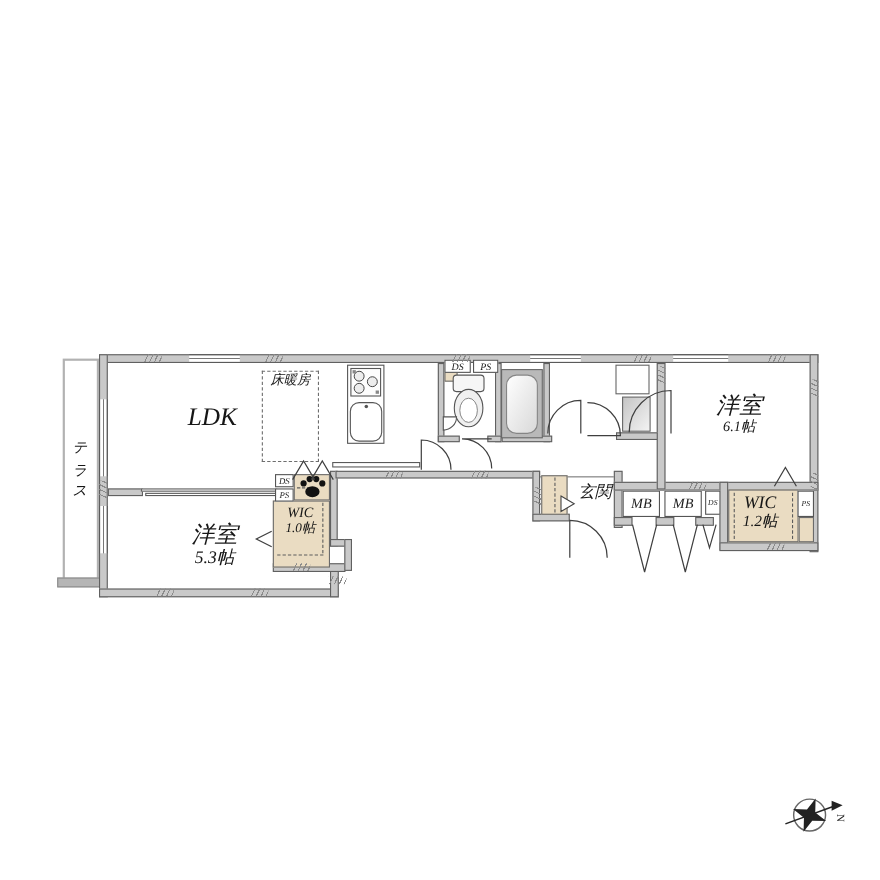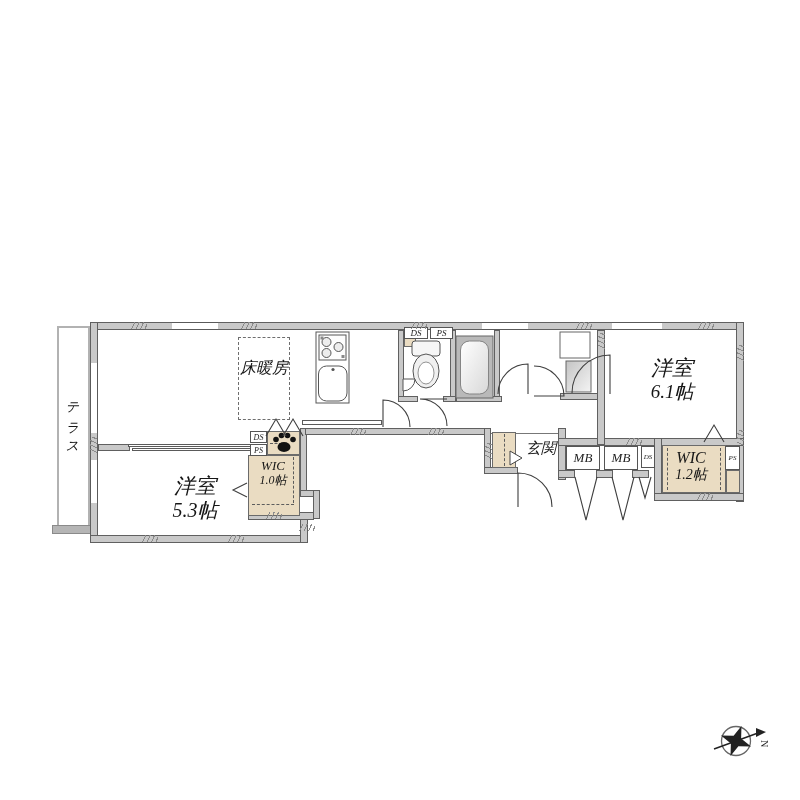--- a/index.html
+++ b/index.html
@@ -69,21 +69,21 @@
 
   <div style="position:absolute;left:491px;top:433px;width:67px;height:1px;background:#777;"></div>
 
   <div class="winh" style="left:172px;top:322px;width:46px;height:8px;"></div>
   <div class="winh" style="left:482px;top:322px;width:46px;height:8px;"></div>
   <div class="winh" style="left:612px;top:322px;width:50px;height:8px;"></div>
   <div class="winv" style="left:90px;top:363px;width:8px;height:70px;"></div>
   <div class="winv" style="left:90px;top:460px;width:8px;height:43px;"></div>
 
   <div class="fh" style="left:238px;top:337px;width:52px;height:83px;"></div>
-  <div class="lbl" style="left:238px;top:359px;width:52px;font-size:16px;">床暖房</div>
+  <div class="lbl" style="left:238px;top:339px;width:52px;font-size:12px;">床暖房</div>
 
   <div class="beige" style="left:248px;top:455px;width:52px;height:61px;"></div>
   <div class="beige" style="left:267px;top:431px;width:33px;height:24px;"></div>
   <div class="dashh" style="left:270px;top:443px;width:12px;"></div>
   <div class="dashv" style="left:293px;top:457px;height:46px;"></div>
   <div class="dashh" style="left:252px;top:504px;width:42px;"></div>
   <div class="beige" style="left:492px;top:432px;width:24px;height:36px;"></div>
   <div class="dashv" style="left:504px;top:434px;height:32px;"></div>
   <div class="beige" style="left:662px;top:445px;width:64px;height:48px;"></div>
   <div class="dashv" style="left:667px;top:448px;height:42px;"></div>
@@ -95,28 +95,29 @@
   <div class="box" style="left:404px;top:327px;width:24px;height:12px;font-size:9px;">DS</div>
   <div class="box" style="left:430px;top:327px;width:23px;height:12px;font-size:9px;">PS</div>
   <div class="box" style="left:250px;top:431px;width:17px;height:12px;font-size:8px;">DS</div>
   <div class="box" style="left:250px;top:444px;width:17px;height:12px;font-size:8px;">PS</div>
   <div class="box" style="left:566px;top:446px;width:34px;height:24px;font-size:13px;">MB</div>
   <div class="box" style="left:604px;top:446px;width:34px;height:24px;font-size:13px;">MB</div>
   <div class="box" style="left:641px;top:446px;width:14px;height:22px;font-size:7px;">DS</div>
   <div class="box" style="left:725px;top:446px;width:15px;height:24px;font-size:7px;">PS</div>
 
   <div class="lbl" style="left:128px;top:366px;width:130px;font-size:23px;">
+    <div>LDK</div>
   </div>
   <div class="lbl" style="left:130px;top:475px;width:130px;font-size:21px;">
     <div>洋室</div>
-    <div style="font-size:20px;">5.3帖</div>
+    <div style="font-size:16px;">5.3帖</div>
   </div>
   <div class="lbl" style="left:607px;top:357px;width:130px;font-size:21px;">
     <div>洋室</div>
-    <div style="font-size:19px;">6.1帖</div>
+    <div style="font-size:13px;">6.1帖</div>
   </div>
   <div class="lbl" style="left:246px;top:459px;width:54px;font-size:13px;">
     <div>WIC</div>
     <div style="font-size:12px;">1.0帖</div>
   </div>
   <div class="lbl" style="left:656px;top:449px;width:70px;font-size:16px;">
     <div>WIC</div>
     <div style="font-size:14px;">1.2帖</div>
   </div>
   <div class="lbl" style="left:518px;top:440px;width:46px;font-size:15px;">玄関</div>

